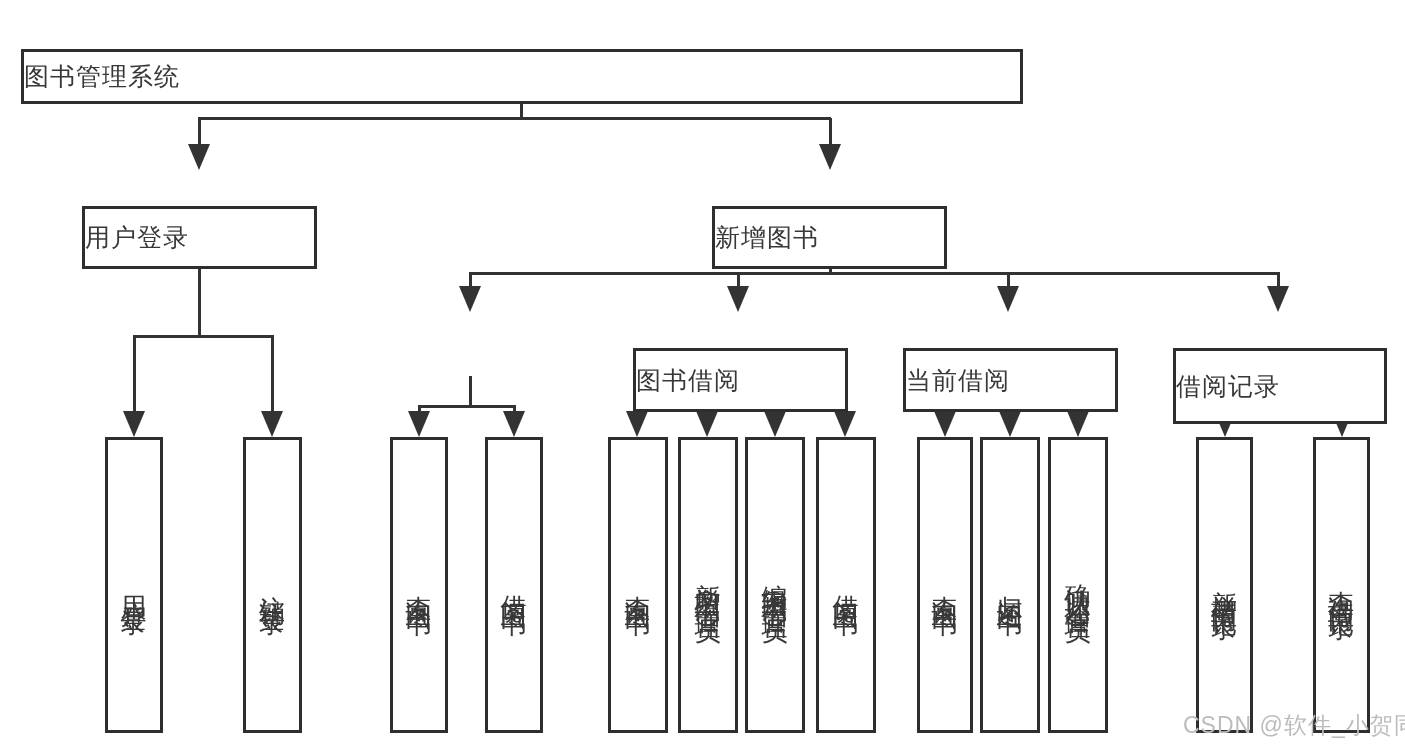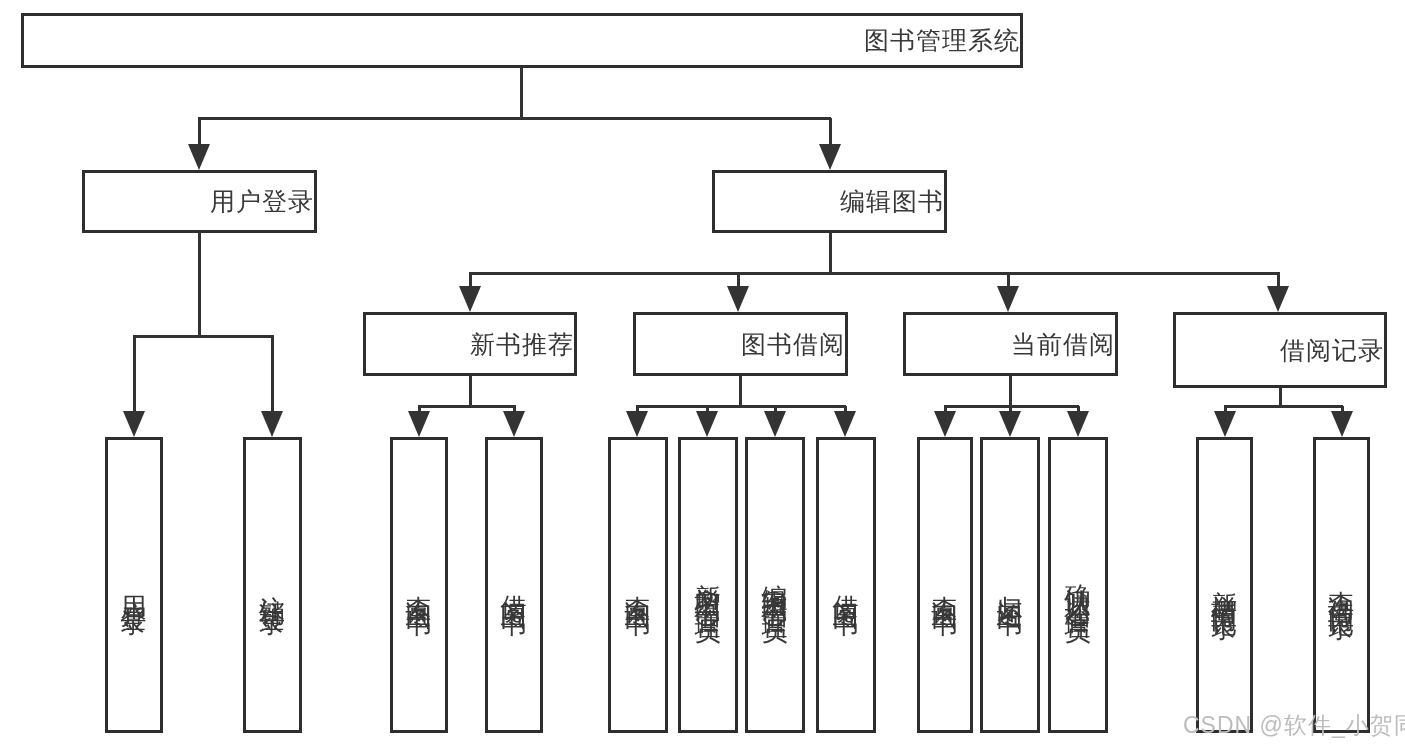--- a/index.html
+++ b/index.html
@@ -12,22 +12,22 @@
   html,body{margin:0;padding:0;}
   body{background:var(--background);font-family:"Liberation Sans","DejaVu Sans",sans-serif;}
   .stage{
     position:relative;width:1405px;height:747px;background:var(--background);
     overflow:hidden;
   }
   
   .hbox{
     position:absolute;box-sizing:border-box;
     border:3px solid var(--box-border);background:#ffffff;
-    display:flex;align-items:center;justify-content:flex-end;
-    color:var(--text);font-size:25px;letter-spacing:1px;white-space:nowrap;
+    display:flex;align-items:center;justify-content:flex-start;
+    color:var(--text);font-size:25px;letter-spacing:1px;white-space:nowrap;margin-top:36px;
   }
   
   .vbox{
     position:absolute;box-sizing:border-box;top:437px;height:296px;
     border:3px solid var(--box-border);background:#ffffff;
     display:flex;align-items:center;justify-content:center;
   }
   .vtext{
     writing-mode:vertical-rl;text-orientation:mixed;
     color:var(--text);font-size:26px;letter-spacing:5px;line-height:1;
@@ -111,26 +111,23 @@
   <div class="arrow" style="left:1342px;top:411px"></div>
 
   <div class="hbox" style="left:21px;top:13px;width:1002px;height:55px">
     <span>图书管理系统</span>
   </div>
 
   <div class="hbox" style="left:82px;top:170px;width:235px;height:63px">
     <span>用户登录</span>
   </div>
   <div class="hbox" style="left:712px;top:170px;width:235px;height:63px">
-    <span>编辑图书</span>
+    <span>新增图书</span>
   </div>
 
-  <div class="hbox" style="left:363px;top:312px;width:214px;height:64px">
-    <span>新书推荐</span>
-  </div>
   <div class="hbox" style="left:903px;top:312px;width:215px;height:64px">
     <span>当前借阅</span>
   </div>
   <div class="hbox" style="left:633px;top:312px;width:215px;height:64px">
     <span>图书借阅</span>
   </div>
   <div class="hbox" style="left:1173px;top:312px;width:214px;height:76px">
     <span>借阅记录</span>
   </div>
 

